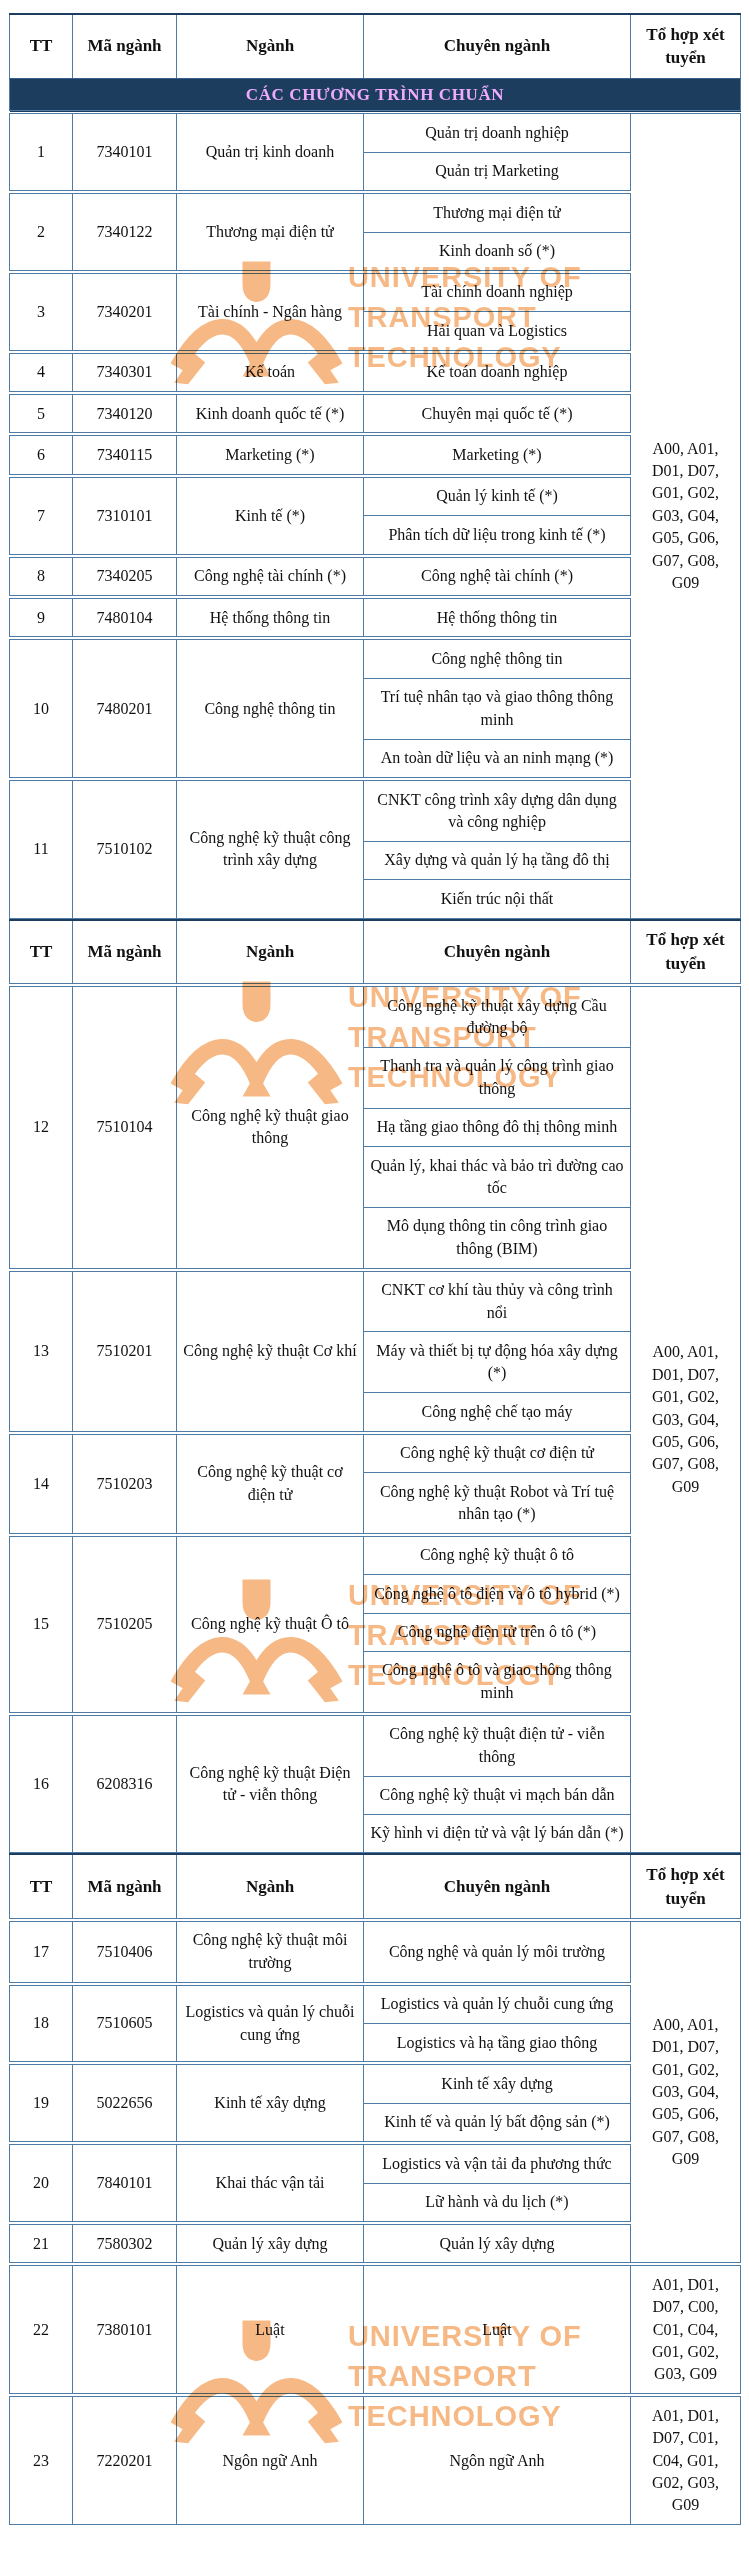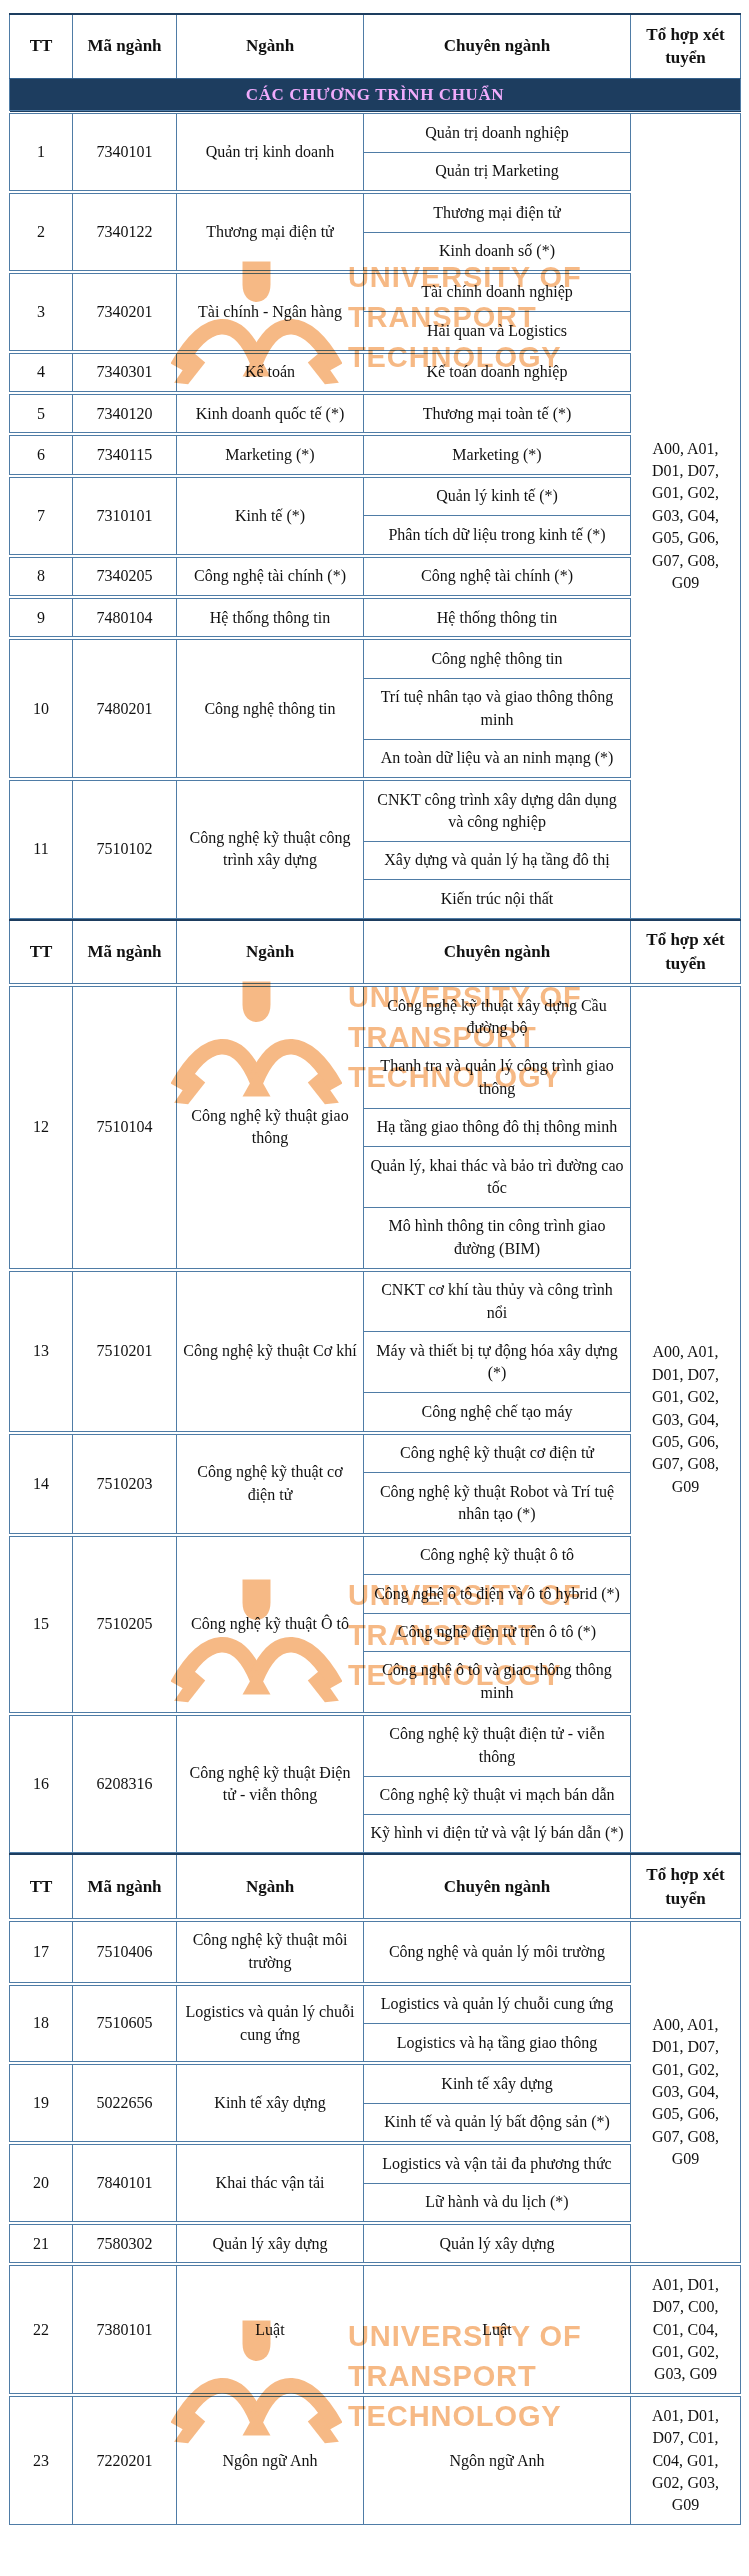--- a/index.html
+++ b/index.html
@@ -152,21 +152,21 @@
           <tr class="major-start">
             <td class="tt-cell">4</td>
             <td>7340301</td>
             <td>Kế toán</td>
             <td>Kế toán doanh nghiệp</td>
           </tr>
           <tr class="major-start">
             <td class="tt-cell">5</td>
             <td>7340120</td>
             <td>Kinh doanh quốc tế (*)</td>
-            <td>Thương mại toàn tế (*)</td>
+            <td>Chuyên mại quốc tế (*)</td>
           </tr>
           <tr class="major-start">
             <td class="tt-cell">6</td>
             <td>7340115</td>
             <td>Marketing (*)</td>
             <td>Marketing (*)</td>
           </tr>
           <tr class="major-start">
             <td rowspan="2" class="tt-cell">7</td>
             <td rowspan="2">7310101</td>
@@ -242,21 +242,21 @@
           <tr>
             <td>Thanh tra và quản lý công trình giao thông</td>
           </tr>
           <tr>
             <td>Hạ tầng giao thông đô thị thông minh</td>
           </tr>
           <tr>
             <td>Quản lý, khai thác và bảo trì đường cao tốc</td>
           </tr>
           <tr>
-            <td>Mô hình thông tin công trình giao đường (BIM)</td>
+            <td>Mô dụng thông tin công trình giao thông (BIM)</td>
           </tr>
           <tr class="major-start">
             <td rowspan="3" class="tt-cell">13</td>
             <td rowspan="3">7510201</td>
             <td rowspan="3">Công nghệ kỹ thuật Cơ khí</td>
             <td>CNKT cơ khí tàu thủy và công trình nổi</td>
           </tr>
           <tr>
             <td>Máy và thiết bị tự động hóa xây dựng (*)</td>
           </tr>

